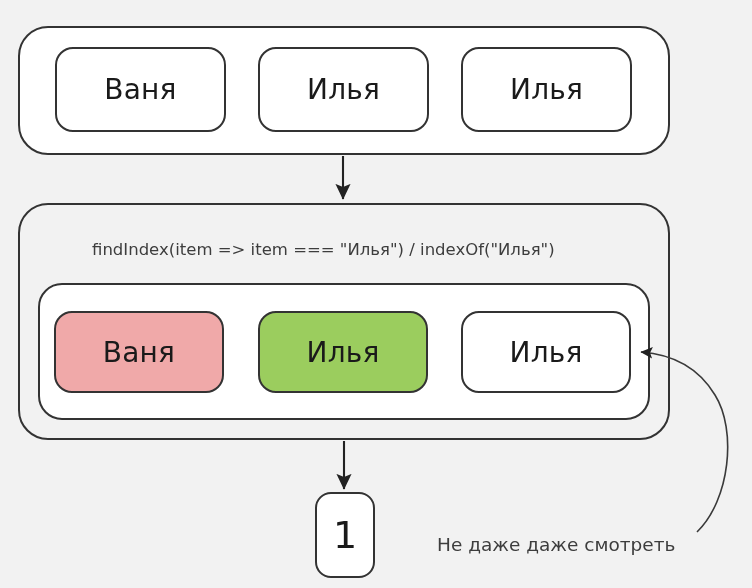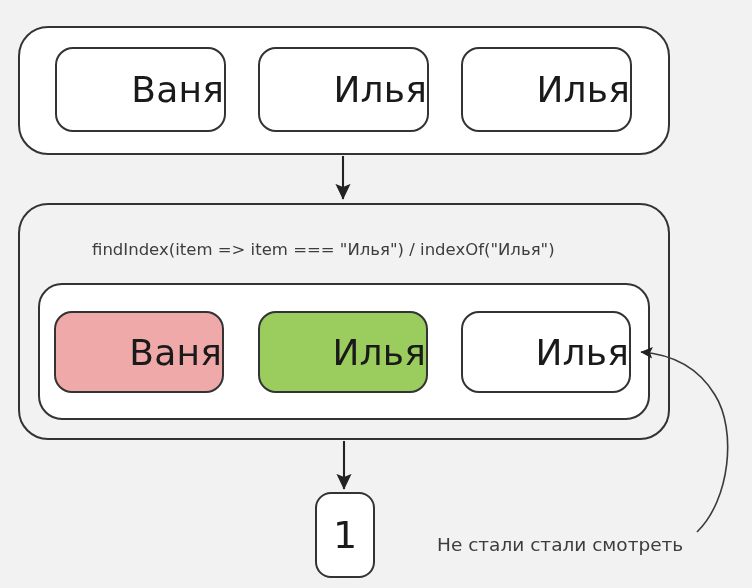--- a/index.html
+++ b/index.html
@@ -41,22 +41,22 @@
   }
 
   
   .cell {
     position: absolute;
     box-sizing: border-box;
     border: 2.2px solid #333333;
     border-radius: 18px;
     display: flex;
     align-items: center;
-    justify-content: flex-end;
-    font-size: 36px;
+    justify-content: center;
+    font-size: 28px;
     color: #1a1a1a;
     font-weight: 400;
     letter-spacing: 0.2px;
     background: #ffffff;
   }
   .cell-pink  { background: #f0a9a9; }
   .cell-green { background: #9bcd5e; }
 
   
   .result-box {
@@ -134,21 +134,21 @@
   </div>
   <div class="cell" style="left:461px; top:311px; width:170px; height:82px;">
     <span>Илья</span>
   </div>
 
   <div class="result-box" style="left:315px; top:492px; width:60px; height:86px;">
     <span>1</span>
   </div>
 
   <div class="annotation" style="left:437px; top:482px;">
-    <div>Не стали стали смотреть</div>
+    <div>Не даже даже смотреть</div>
     
     
   </div>
 
   <svg id="arrows" viewBox="0 0 752 588">
     <defs>
       <marker id="ah" markerWidth="9" markerHeight="9" refX="7.2" refY="3.6" orient="auto" markerUnits="strokeWidth">
         <path d="M0,0 L7.6,3.6 L0,7.2 L1.5,3.6 z" fill="#222222"></path>
       </marker>
       <marker id="ah2" markerWidth="9" markerHeight="9" refX="7.2" refY="3.6" orient="auto" markerUnits="strokeWidth">

